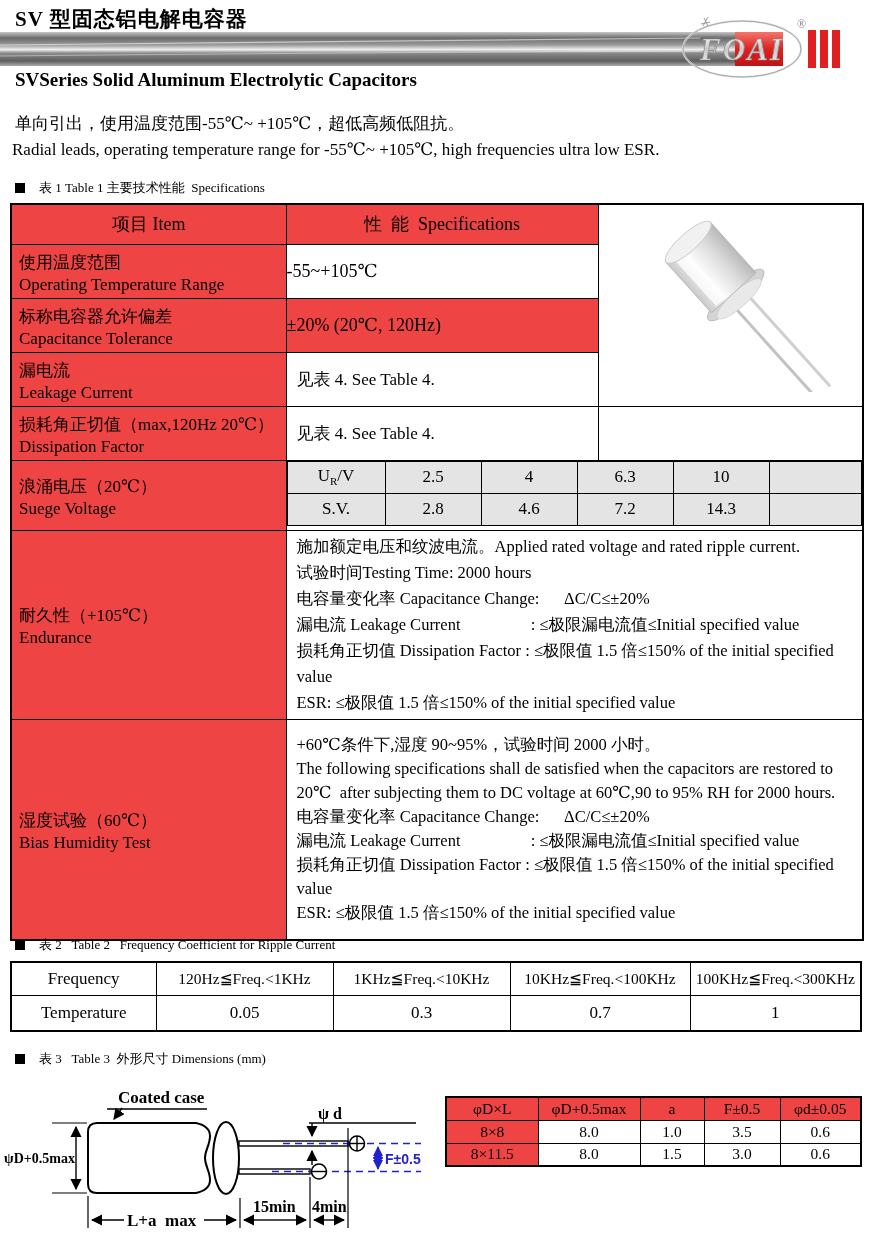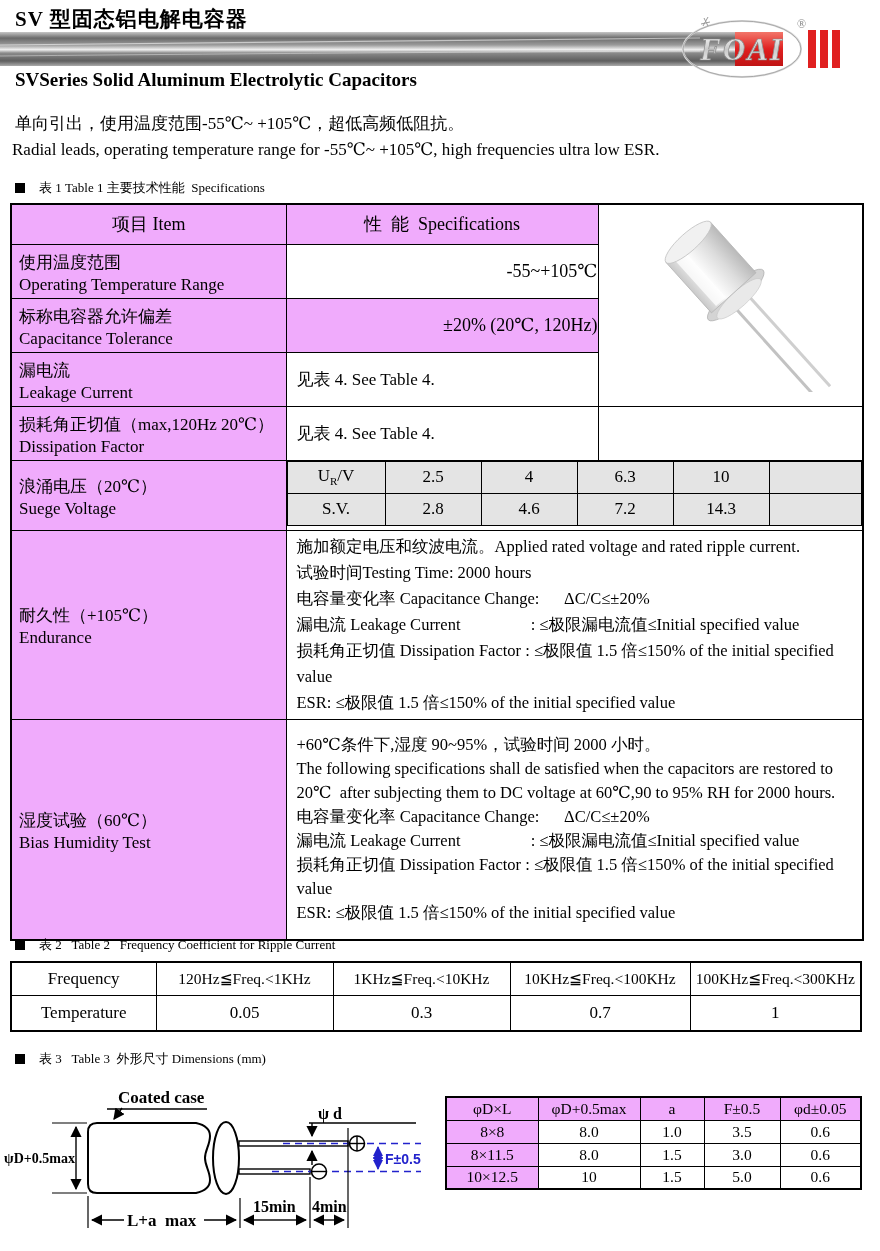--- a/index.html
+++ b/index.html
@@ -19,23 +19,23 @@
   .caption { display:flex; align-items:center; gap:14px; font-size:13px; white-space:pre; }
   .bullet { width:10px; height:10px; background:#000; flex:0 0 auto; }
   .cap1 { left:15px; top:179px; }
   .cap2 { left:15px; top:936px; }
   .cap3 { left:15px; top:1050px; }
 
   
   table { border-collapse:collapse; table-layout:fixed; }
   .dtable { border:2.5px solid #000; }
   .dtable td, .dtable th { border:1px solid #000; font-weight:normal; overflow:hidden; }
-  .g { background:#f0abfc; }
+  .g { background:#ef4444; }
   .item-cell { text-align:left; vertical-align:middle; padding:7px 4px 2px 7px; font-size:17px; line-height:22px; }
-  .val-center { text-align:right; vertical-align:middle; font-size:18px; }
+  .val-center { text-align:left; vertical-align:middle; font-size:18px; }
   .val-left { text-align:left; vertical-align:middle; padding-left:10px; font-size:17px; }
   .head-cell { text-align:center; vertical-align:middle; font-size:18px; white-space:pre; }
 
   
   #table1 { left:10px; top:203px; width:852px; }
   #table1 .spec-lines { text-align:left; vertical-align:middle; padding:3px 10px; font-size:16.5px; }
   #table1 .spec-lines div { white-space:pre-wrap; }
   .lines-endurance div { line-height:26px; }
   .lines-humidity div { line-height:24px; }
   .surge-wrap { padding:0 0 4px 0 !important; vertical-align:top;margin-top:8px; }
@@ -362,21 +362,14 @@
     <td>3.5</td>
     <td>0.6</td>
   </tr>
   <tr>
     <td class="g">8×11.5</td>
     <td>8.0</td>
     <td>1.5</td>
     <td>3.0</td>
     <td>0.6</td>
   </tr>
-  <tr>
-    <td class="g">10×12.5</td>
-    <td>10</td>
-    <td>1.5</td>
-    <td>5.0</td>
-    <td>0.6</td>
-  </tr>
 </tbody>
   </table>
 
 </body></html>

